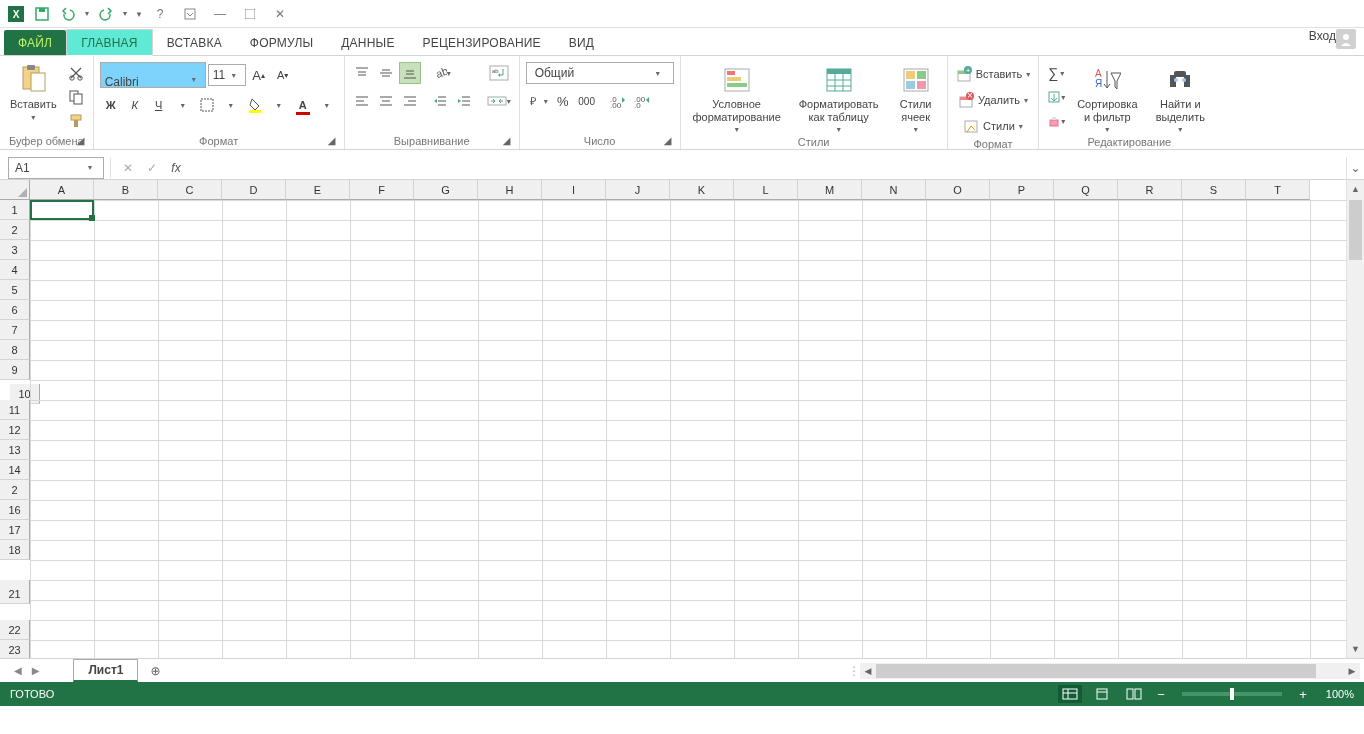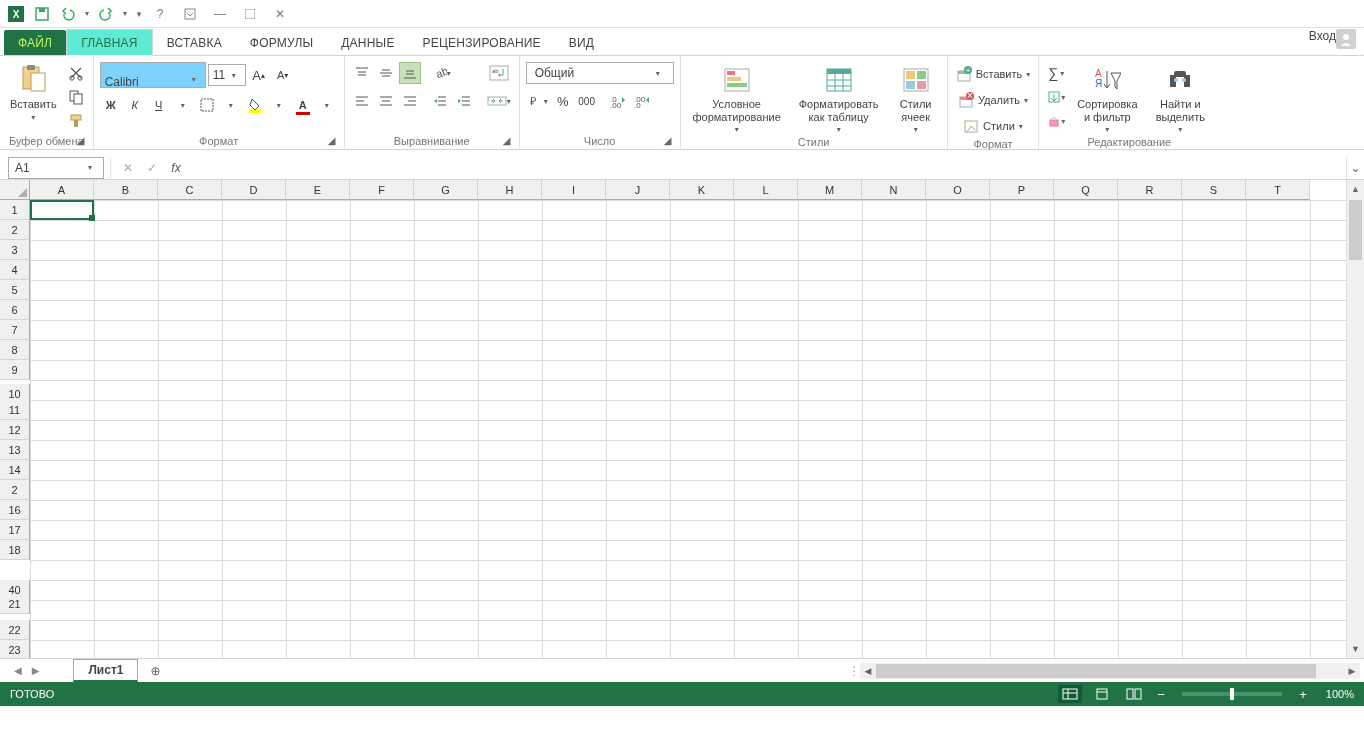--- a/index.html
+++ b/index.html
@@ -552,32 +552,32 @@
   <div class="rows" id="rowhdrs">
       <div class="rh" style="top: 0px;">1</div>
       <div class="rh" style="top: 20px;">2</div>
       <div class="rh" style="top: 40px;">3</div>
       <div class="rh" style="top: 60px;">4</div>
       <div class="rh" style="top: 80px;">5</div>
       <div class="rh" style="top: 100px;">6</div>
       <div class="rh" style="top: 120px;">7</div>
       <div class="rh" style="top: 140px;">8</div>
       <div class="rh" style="top: 160px;">9</div>
-      <div class="rh" style="top: 184px;">10</div>
+      <div class="rh" style="top: 184px; margin-left: 10px;">10</div>
       <div class="rh" style="top: 200px;">11</div>
       <div class="rh" style="top: 220px;">12</div>
       <div class="rh" style="top: 240px;">13</div>
       <div class="rh" style="top: 260px;">14</div>
       <div class="rh" style="top: 280px;">2</div>
       <div class="rh" style="top: 300px;">16</div>
       <div class="rh" style="top: 320px;">17</div>
       <div class="rh" style="top: 340px;">18</div>
       <div class="rh" style="top: 380px;">19</div>
       <div class="rh" style="top: 380px;">40</div>
-      <div class="rh" style="top: 394px;">21</div>
+      <div class="rh" style="top: 384px;">21</div>
       <div class="rh" style="top: 420px;">22</div>
       <div class="rh" style="top: 440px;">23</div>
     </div>
   <div class="cellsarea">
     <div class="activecell"></div>
   </div>
   <div class="vscroll">
     <div class="arr up">▲</div>
     <div class="thumb"></div>
     <div class="arr dn">▼</div>

